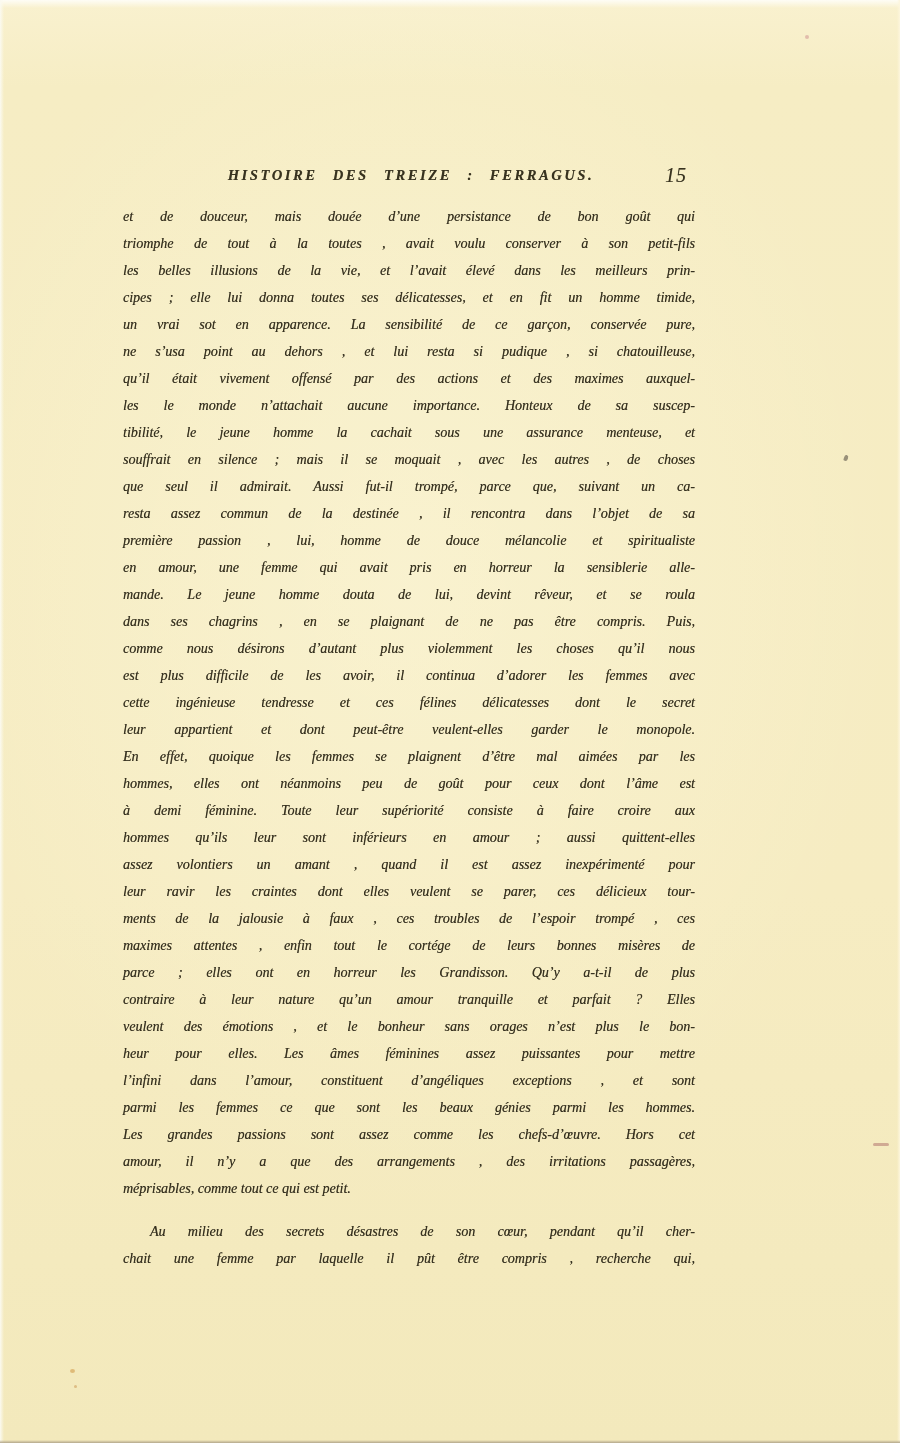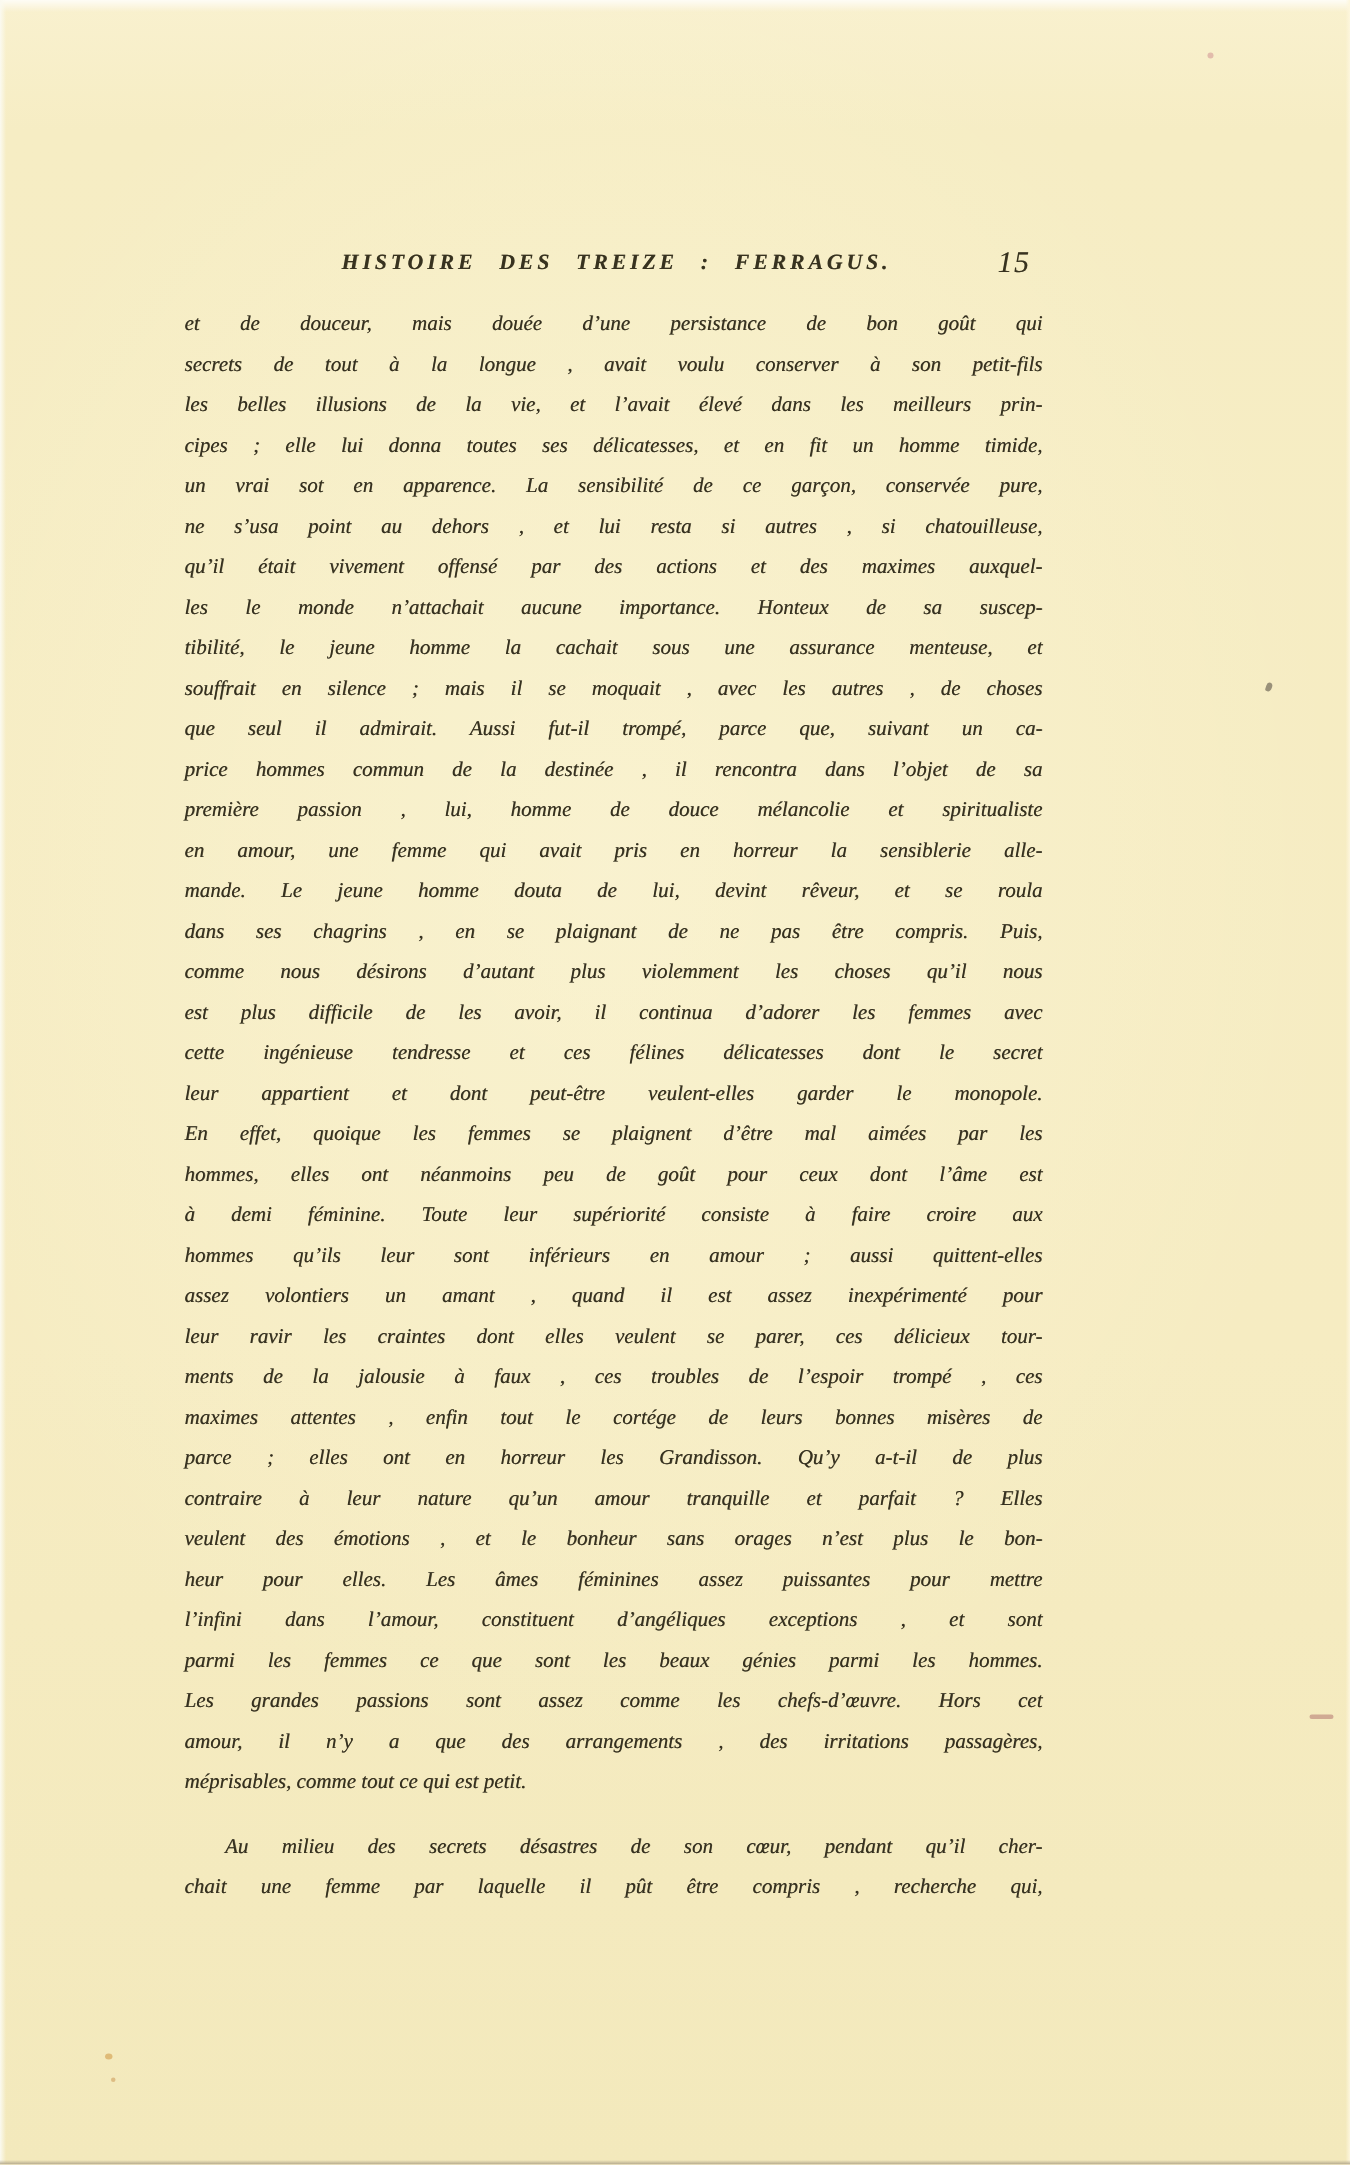--- a/index.html
+++ b/index.html
@@ -96,31 +96,31 @@
   <div class="edge-right"></div>
   <div class="edge-bottom"></div>
 
   <div class="running-head">
     <span class="running-title">HISTOIRE DES TREIZE : FERRAGUS.</span>
     <span class="folio">15</span>
   </div>
 
   <div class="text-block">
       <div class="tline">et de douceur, mais douée d’une persistance de bon goût qui</div>
-      <div class="tline">secrets de tout à la longue , avait voulu conserver à son petit-fils</div>
+      <div class="tline">triomphe de tout à la toutes , avait voulu conserver à son petit-fils</div>
       <div class="tline">les belles illusions de la vie, et l’avait élevé dans les meilleurs prin-</div>
       <div class="tline">cipes ; elle lui donna toutes ses délicatesses, et en fit un homme timide,</div>
       <div class="tline">un vrai sot en apparence. La sensibilité de ce garçon, conservée pure,</div>
-      <div class="tline">ne s’usa point au dehors , et lui resta si autres , si chatouilleuse,</div>
+      <div class="tline">ne s’usa point au dehors , et lui resta si pudique , si chatouilleuse,</div>
       <div class="tline">qu’il était vivement offensé par des actions et des maximes auxquel-</div>
       <div class="tline">les le monde n’attachait aucune importance. Honteux de sa suscep-</div>
       <div class="tline">tibilité, le jeune homme la cachait sous une assurance menteuse, et</div>
       <div class="tline">souffrait en silence ; mais il se moquait , avec les autres , de choses</div>
       <div class="tline">que seul il admirait. Aussi fut-il trompé, parce que, suivant un ca-</div>
-      <div class="tline">price hommes commun de la destinée , il rencontra dans l’objet de sa</div>
+      <div class="tline">resta assez commun de la destinée , il rencontra dans l’objet de sa</div>
       <div class="tline">première passion , lui, homme de douce mélancolie et spiritualiste</div>
       <div class="tline">en amour, une femme qui avait pris en horreur la sensiblerie alle-</div>
       <div class="tline">mande. Le jeune homme douta de lui, devint rêveur, et se roula</div>
       <div class="tline">dans ses chagrins , en se plaignant de ne pas être compris. Puis,</div>
       <div class="tline">comme nous désirons d’autant plus violemment les choses qu’il nous</div>
       <div class="tline">est plus difficile de les avoir, il continua d’adorer les femmes avec</div>
       <div class="tline">cette ingénieuse tendresse et ces félines délicatesses dont le secret</div>
       <div class="tline">leur appartient et dont peut-être veulent-elles garder le monopole.</div>
       <div class="tline">En effet, quoique les femmes se plaignent d’être mal aimées par les</div>
       <div class="tline">hommes, elles ont néanmoins peu de goût pour ceux dont l’âme est</div>

